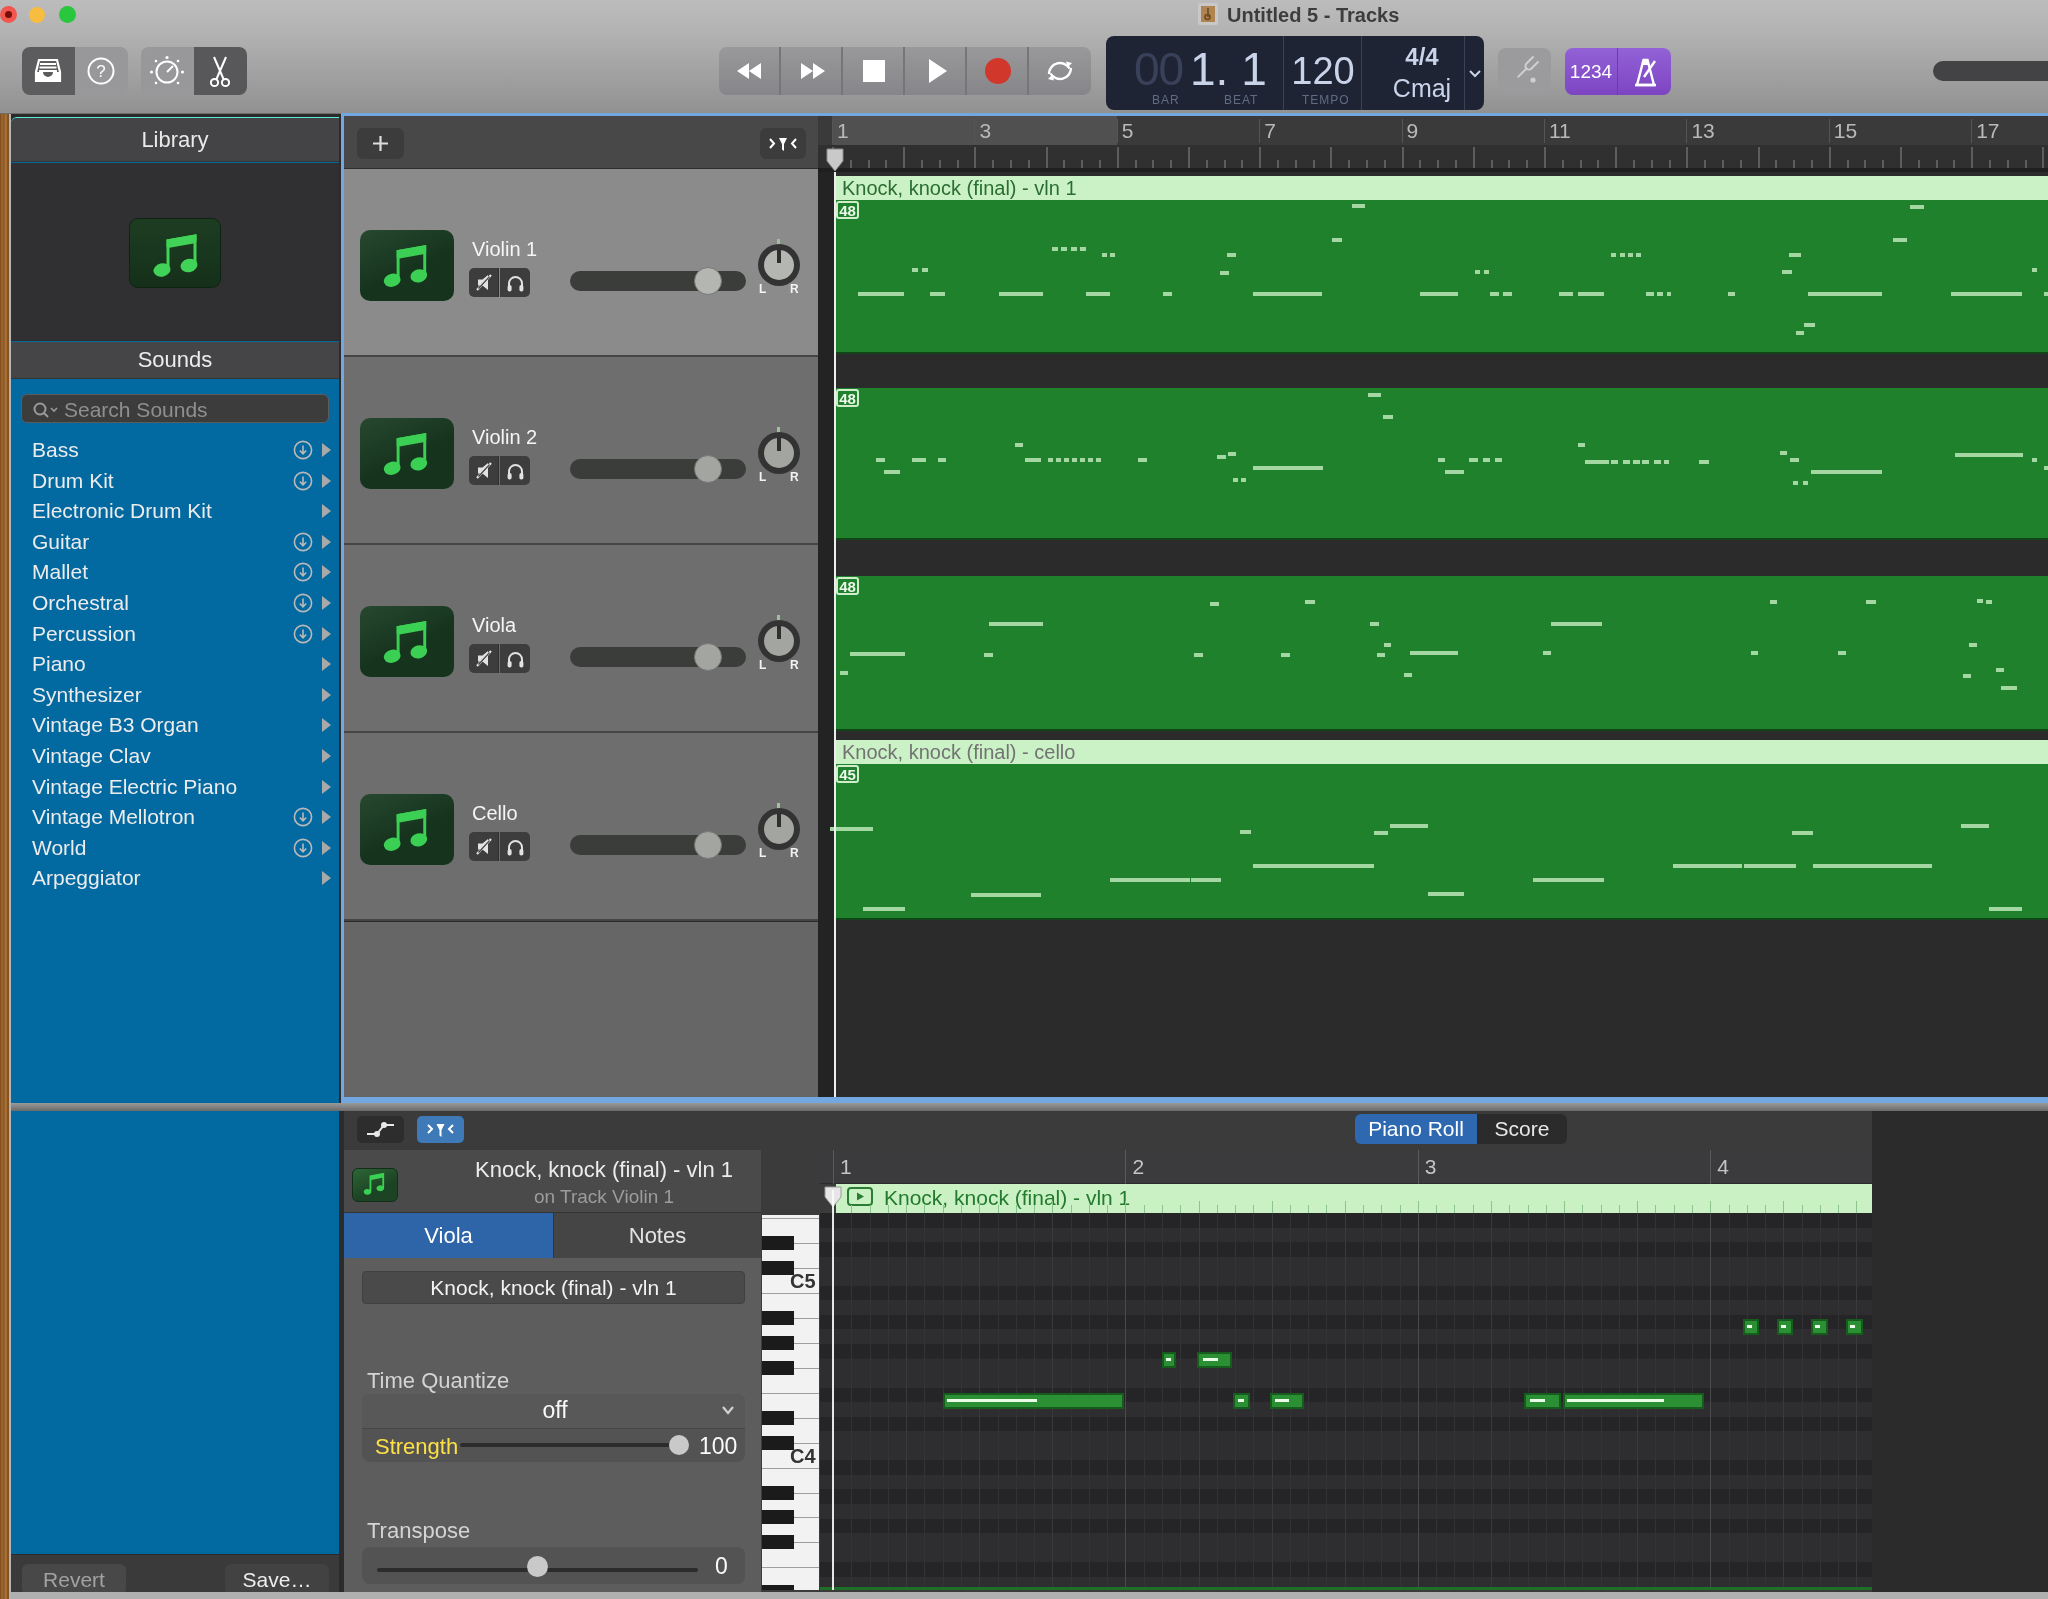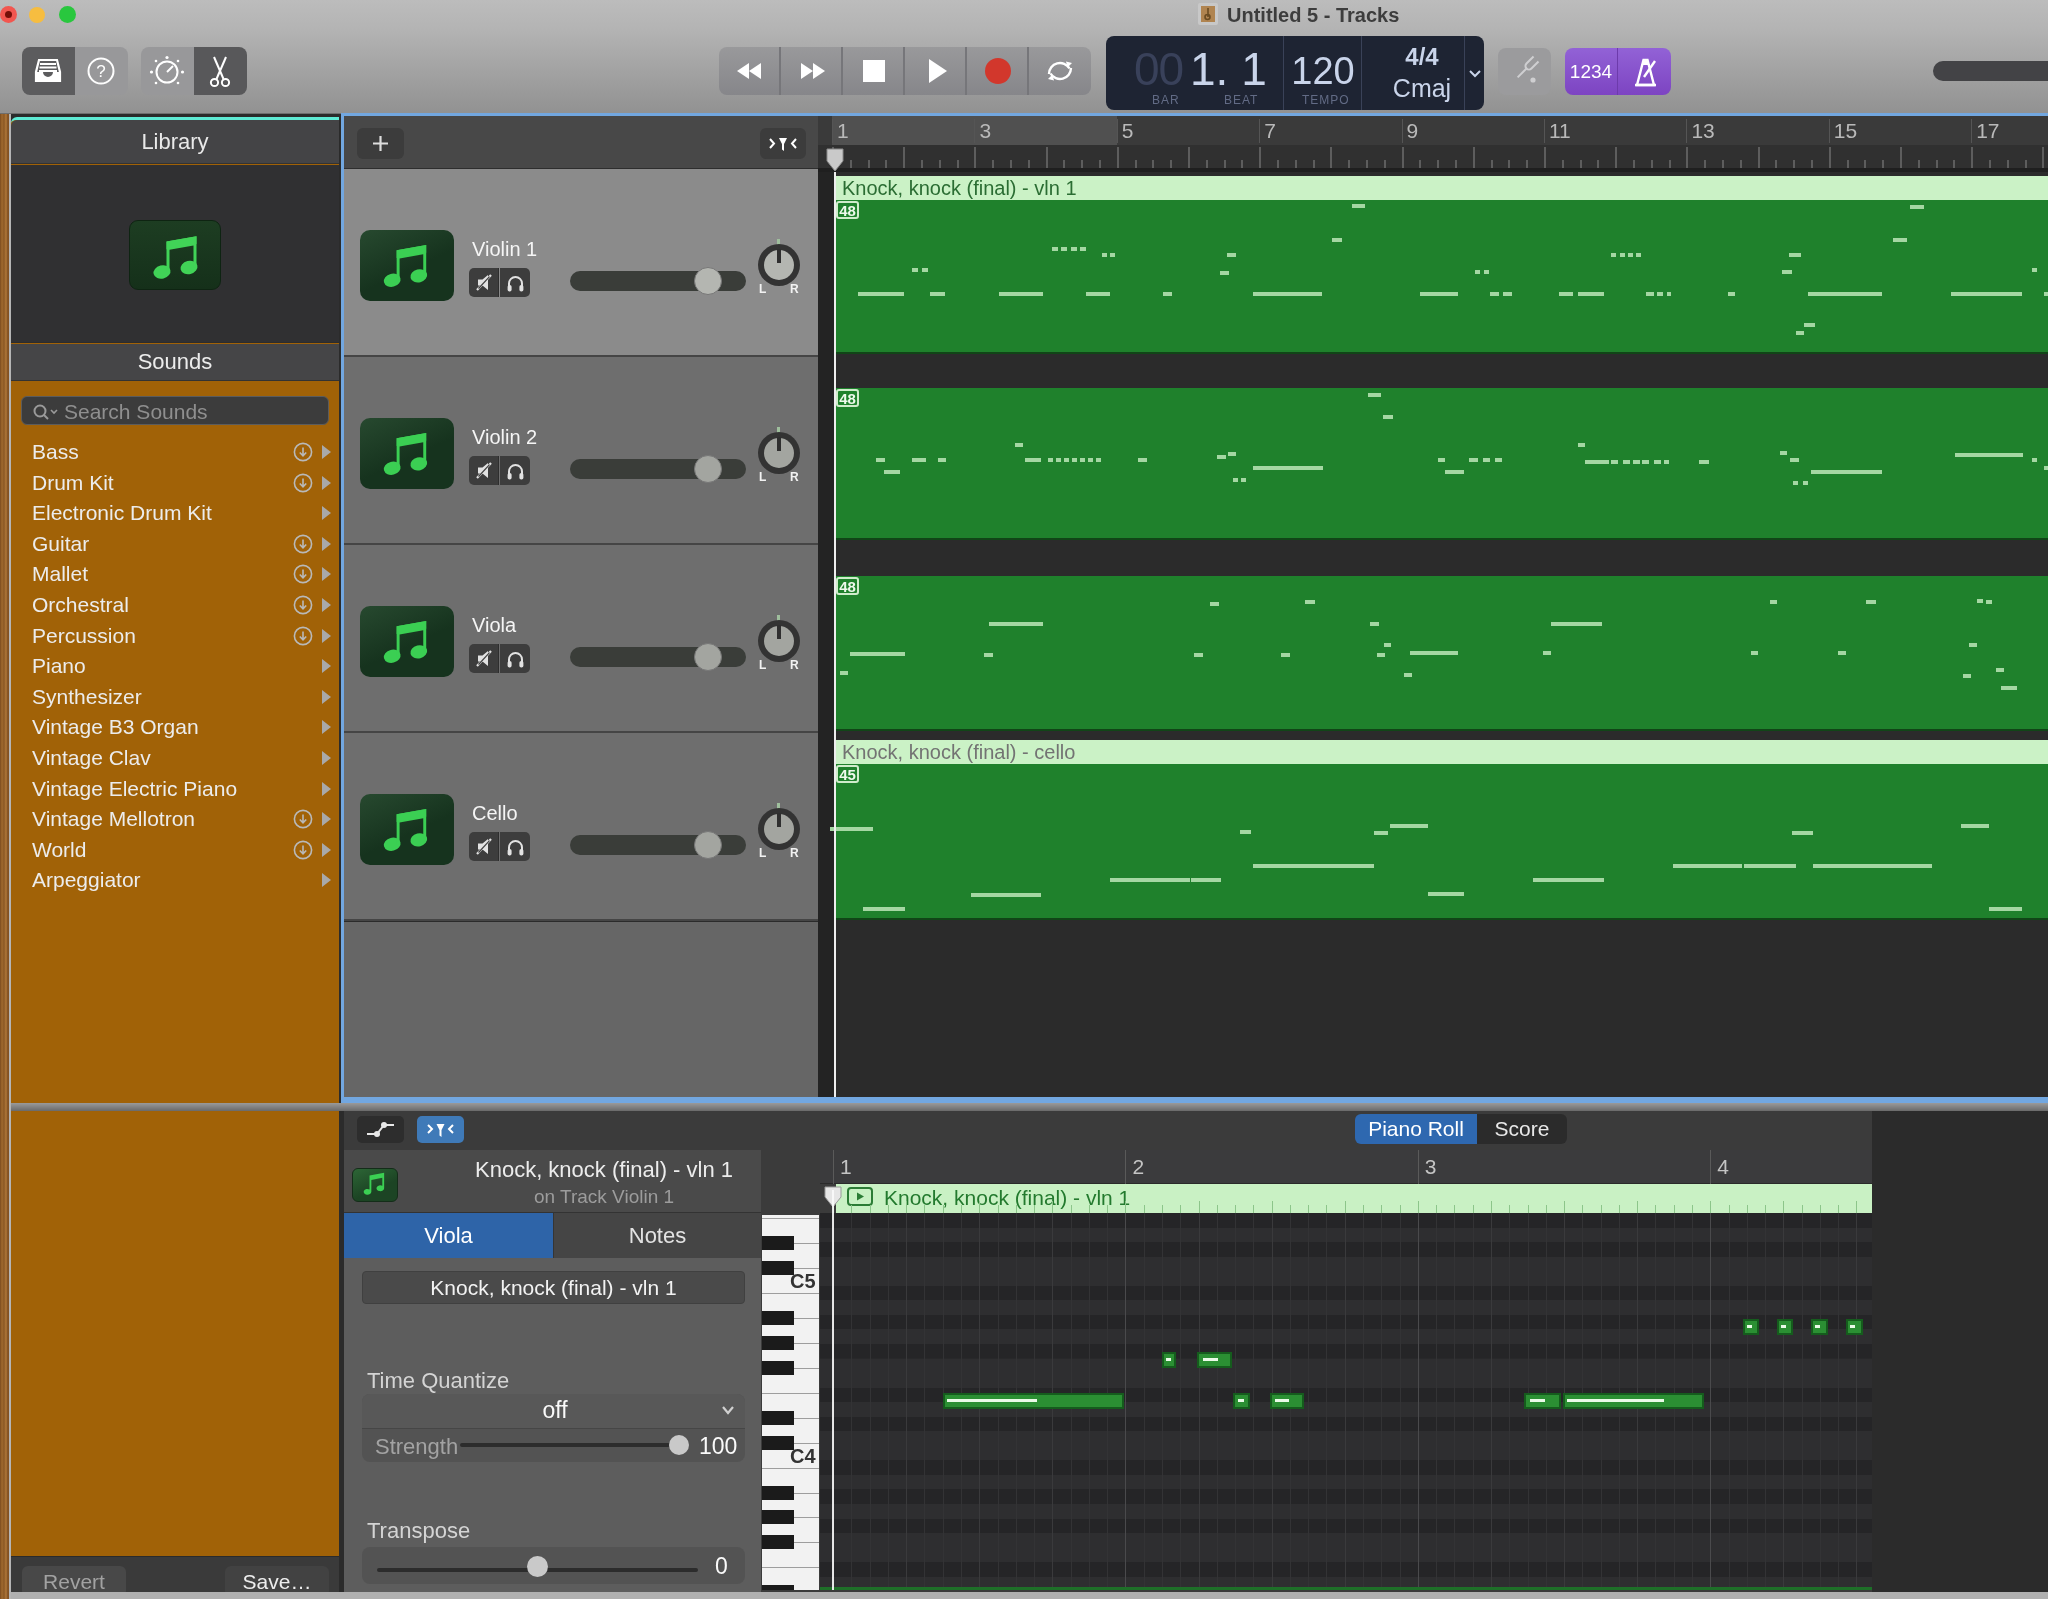--- a/index.html
+++ b/index.html
@@ -109,21 +109,21 @@
       <svg class="abs" style="left:53px;top:7px" width="53" height="34" viewBox="0 0 53 34">
         <path d="M19 30 L25.5 5 h4 L36 30 z" fill="none" stroke="#fff" stroke-width="2.4"></path>
         <path d="M26 22 L37 6" stroke="#fff" stroke-width="2.4"></path>
         <path d="M17 30 h21" stroke="#fff" stroke-width="2.6"></path>
         <path d="M25.5 5 h4 l2 5 h-8 z" fill="#fff"></path>
       </svg>
     </div>
 <div class="abs" style="left:1933px;top:61px;width:115px;height:20px;background:#434346;border-radius:10px 0 0 10px;"></div>
 <div class="abs" style="left:0;top:114px;width:9px;height:1485px;background:repeating-linear-gradient(90deg,#7a4a1e 0,#a06a2e 2px,#8a5724 4px,#b1793a 6px,#7a4a1e 8px);"></div>
 <div class="abs" style="left:9px;top:114px;width:2px;height:1485px;background:#b5b5b5;"></div>
-<div class="abs" style="left:11px;top:117px;width:328px;height:1482px;background:#a16207;border-radius:6px 0 0 0;border-top:3px solid #5eead4;">
+<div class="abs" style="left:11px;top:117px;width:328px;height:1482px;background:#0369a1;border-radius:6px 0 0 0;border-top:1px solid #5eead4;">
 <div class="abs" style="left:0;top:0;width:328px;height:44px;background:#444446;border-bottom:1px solid #333;border-radius:6px 0 0 0;color:#e9e9e9;font-size:22px;text-align:center;line-height:44px;">Library</div>
 <div class="abs" style="left:0;top:45px;width:328px;height:178px;background:#303032;border-bottom:1px solid #2c2c2c;"></div>
 <div class="abs" style="left:118px;top:100px;width:92px;height:70px;background:linear-gradient(#1d3d22,#15301a);border-radius:9px;border:1px solid #0e2412;"><svg width="92" height="70" viewBox="0 0 92 70" preserveAspectRatio="xMidYMid meet">
           <g fill="#41d357">
             <ellipse cx="32" cy="51" rx="8.6" ry="6.6" transform="rotate(-14 32 51)"></ellipse>
             <ellipse cx="59" cy="46.5" rx="8.6" ry="6.6" transform="rotate(-14 59 46.5)"></ellipse>
             <path d="M36.5 51 V20.5 L66.5 15.2 V46.5 H63.5 V24.5 L39.5 28.8 V51 z"></path>
             <path d="M36.5 20.5 L66.5 15.2 V23 L36.5 28.3 z"></path>
           </g>
         </svg></div>
@@ -619,21 +619,21 @@
 <div class="abs" style="left:210px;top:102px;width:207px;height:45px;background:#454545;color:#e2e2e2;font-size:22px;text-align:center;line-height:45px;">Notes</div>
 <div class="abs" style="left:0px;top:147px;width:417px;height:341px;background:#5d5d5d;"></div>
 <div class="abs" style="left:18px;top:160px;width:383px;height:33px;background:#4a4a4a;border-radius:4px;border:1px solid #404040;color:#f2f2f2;font-size:21px;text-align:center;line-height:31px;">Knock, knock (final) - vln 1</div>
 <div class="abs" style="left:23px;top:257px;width:250px;height:26px;font-size:22px;color:#d4d4d4;">Time Quantize</div>
 <div class="abs" style="left:18px;top:283px;width:383px;height:68px;background:#535353;border-radius:8px;"></div>
 <div class="abs" style="left:18px;top:283px;width:383px;height:35px;background:#585858;border-radius:8px 8px 0 0;border-bottom:1px solid #464646;"></div>
 <div class="abs" style="left:176px;top:286px;width:70px;height:28px;font-size:23px;color:#fafafa;text-align:center;">off</div>
 <svg class="abs" style="left:374px;top:291px" width="20" height="16" viewBox="0 0 20 16">
         <path d="M5 5 L10 11 L15 5" stroke="#d0d0d0" stroke-width="2.2" fill="none"></path>
       </svg>
-<div class="abs" style="left:31px;top:323px;width:110px;height:26px;font-size:22px;color:#a3a3a3;">Strength</div>
+<div class="abs" style="left:31px;top:323px;width:110px;height:26px;font-size:22px;color:#fde047;">Strength</div>
 <div class="abs" style="left:116px;top:332px;width:210px;height:4px;background:#2c2c2c;border-radius:2px;"></div>
 <div class="abs" style="left:325px;top:324px;width:20px;height:20px;background:#c9c9c9;border-radius:50%;"></div>
 <div class="abs" style="left:355px;top:322px;width:46px;height:26px;font-size:23px;color:#fafafa;">100</div>
 <div class="abs" style="left:23px;top:407px;width:250px;height:26px;font-size:22px;color:#d4d4d4;">Transpose</div>
 <div class="abs" style="left:18px;top:436px;width:383px;height:37px;background:#535353;border-radius:8px;"></div>
 <div class="abs" style="left:33px;top:457px;width:321px;height:4px;background:#2c2c2c;border-radius:2px;"></div>
 <div class="abs" style="left:183px;top:445px;width:21px;height:21px;background:#c9c9c9;border-radius:50%;"></div>
 <div class="abs" style="left:371px;top:442px;width:24px;height:26px;font-size:23px;color:#fafafa;">0</div>
 <div class="abs" style="left:418px;top:104px;width:57px;height:375px;overflow:hidden;">
         <div class="abs" style="left:0;top:0;width:57px;height:375px;background:#f2f2f2;"></div>

